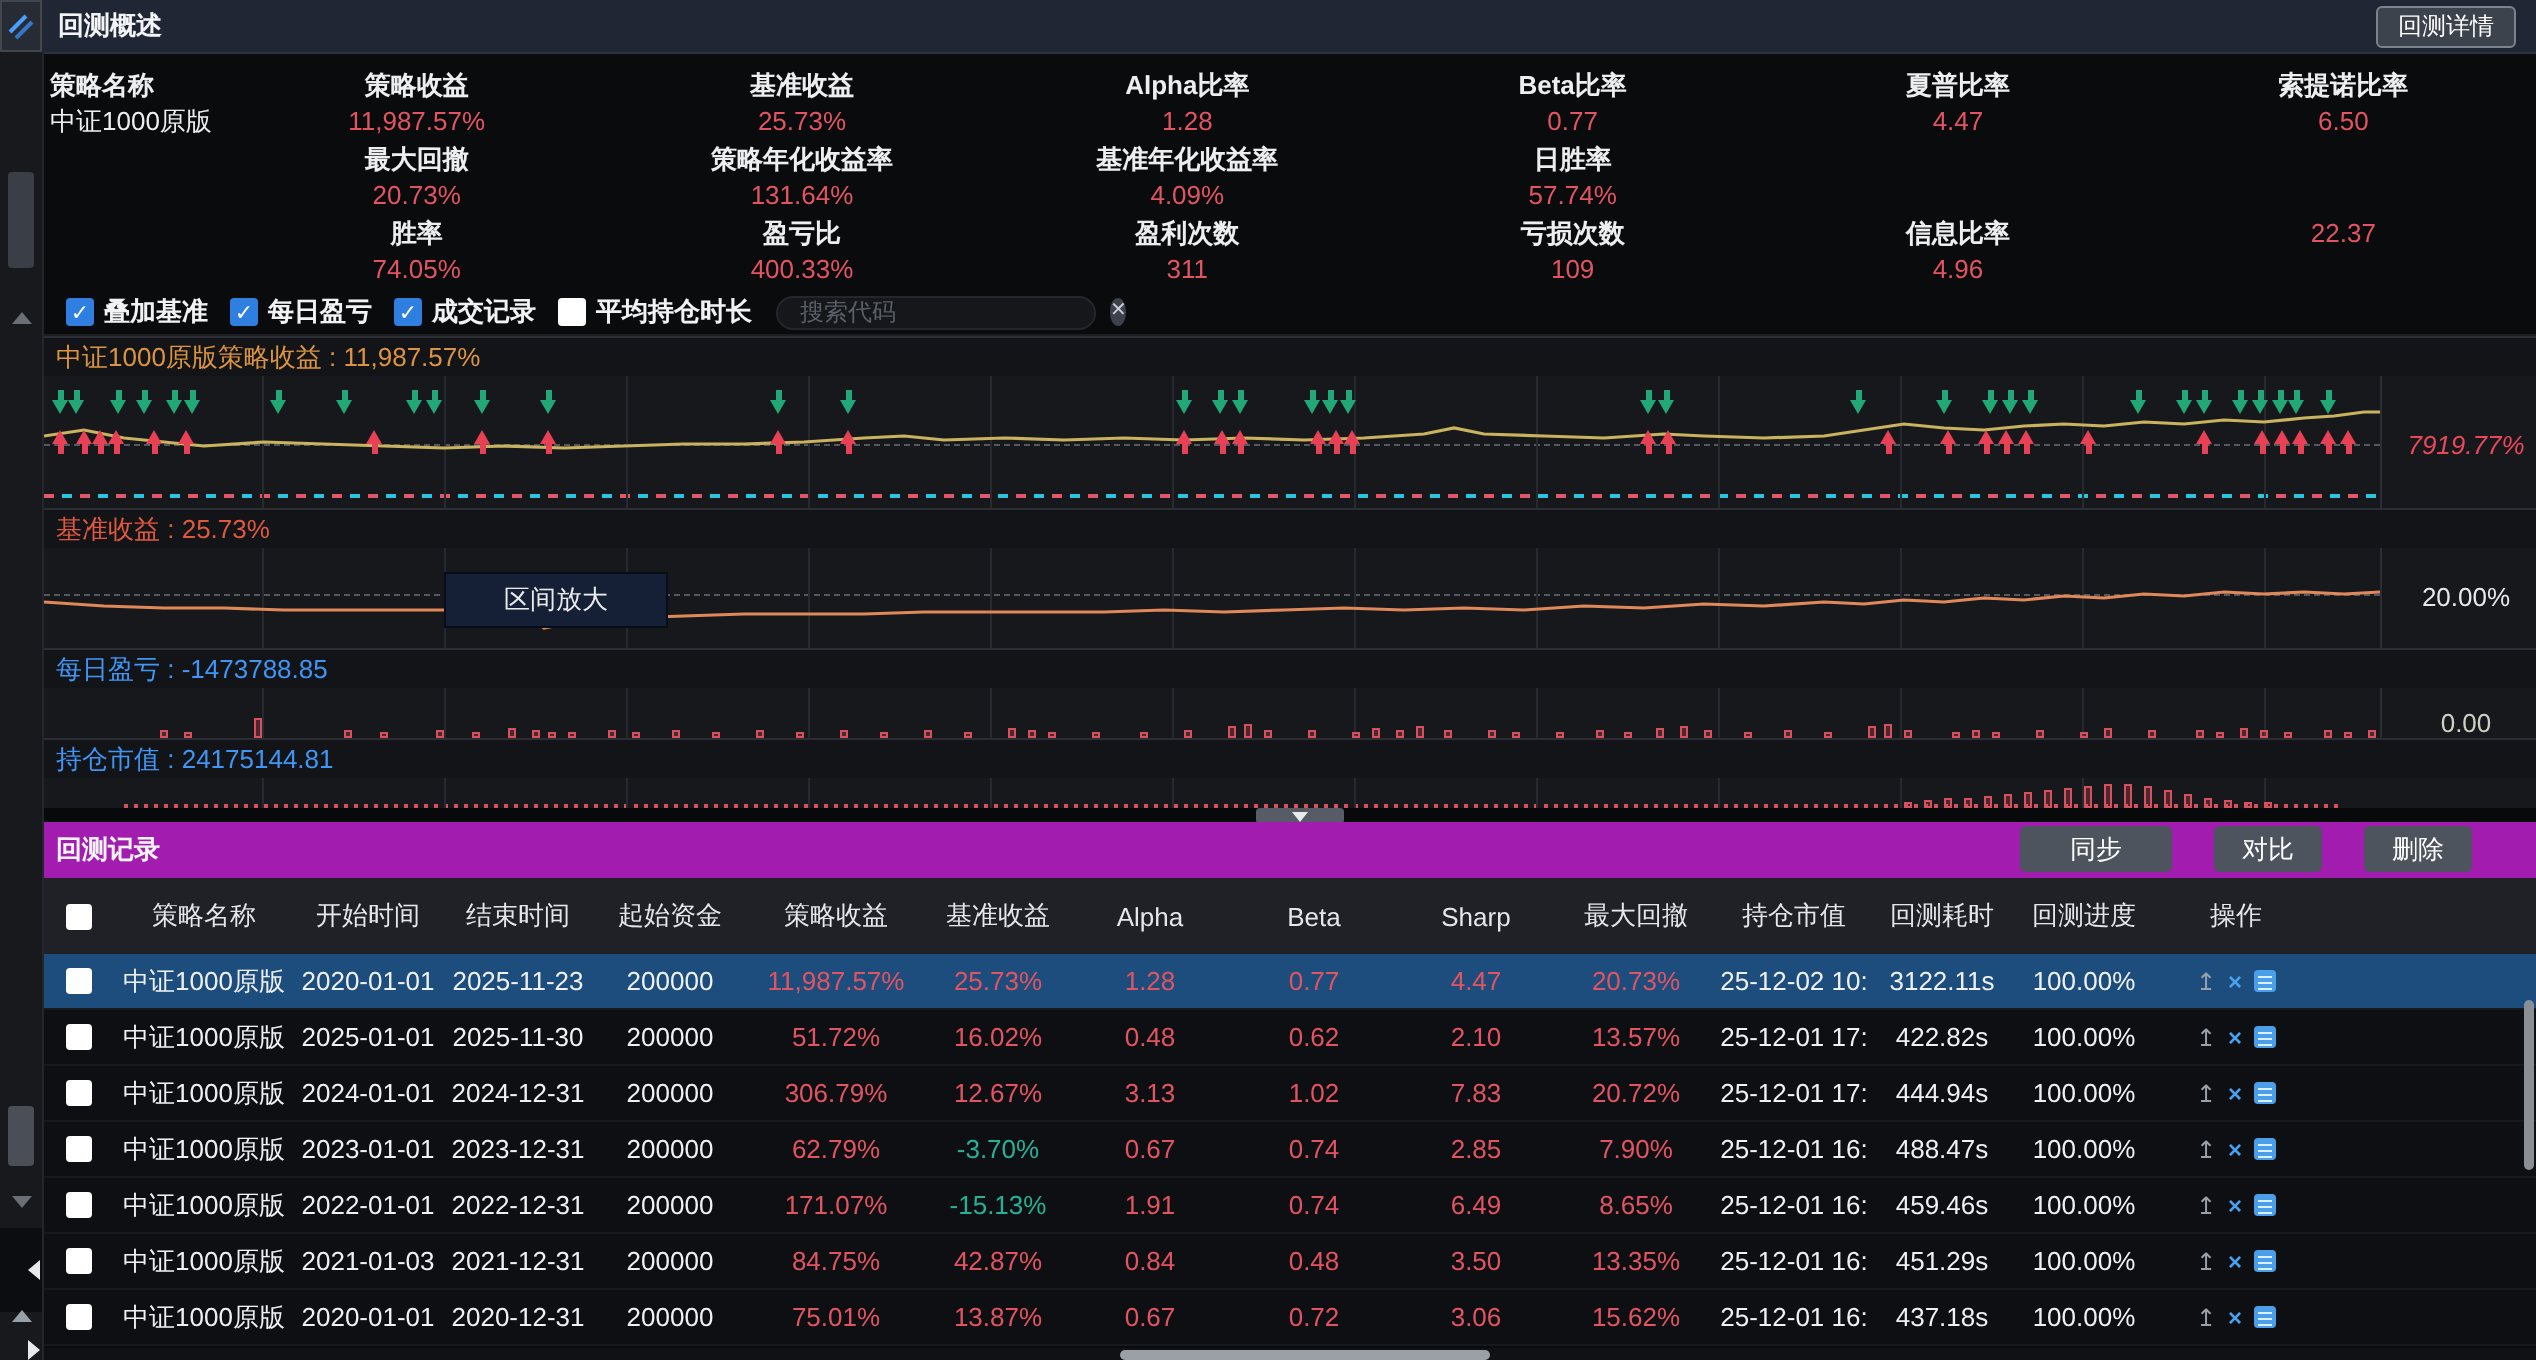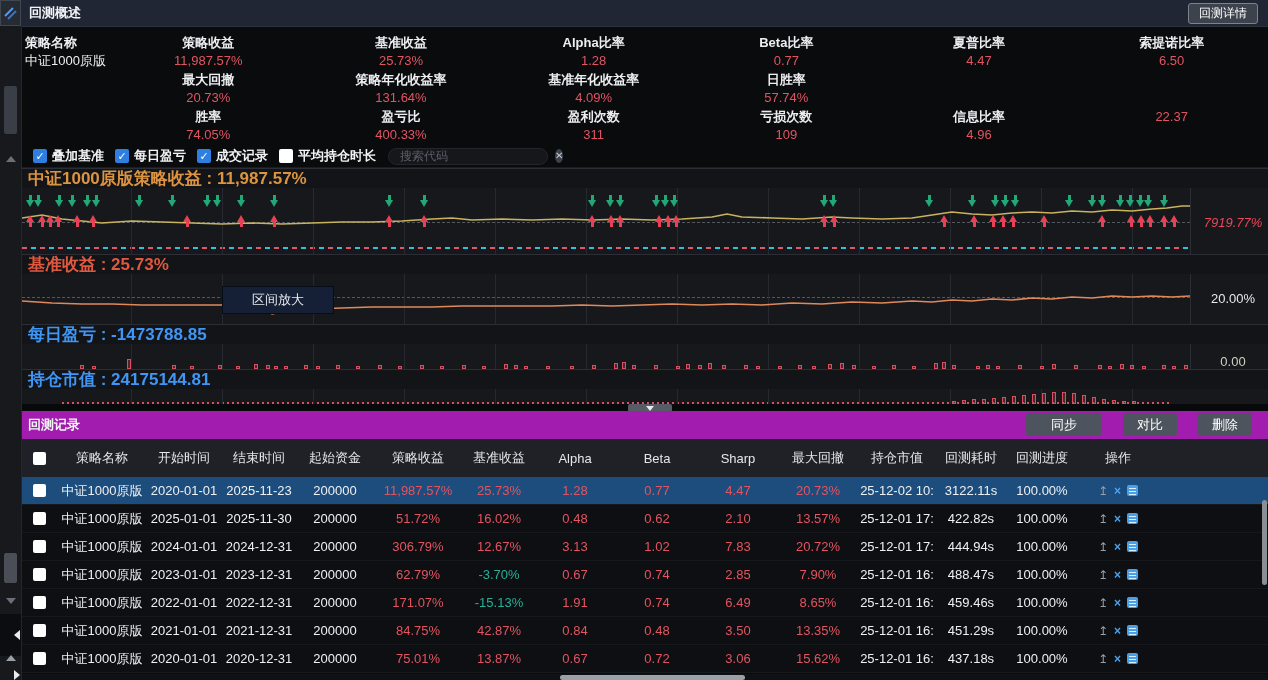--- a/index.html
+++ b/index.html
@@ -42,21 +42,21 @@
   .chk-box { width:14px; height:14px; border-radius:2px; margin-right:5px; display:flex; align-items:center; justify-content:center; font-size:11px; color:#fff; }
   .chk-box.on { background:#2f7fe0; }
   .chk-box.off { background:#ffffff; }
   .chk-label { font-size:13px; font-weight:bold; color:#f0f2f4; }
   .searchbox { position:relative; margin-left:12px; width:160px; height:17px; background:#15171b; border:1px solid #23262c; border-radius:9px; display:flex; align-items:center; padding:0 6px; }
   .searchbox input { flex:1; background:transparent; border:none; outline:none; color:#cfd2d6; font-size:12px; padding-left:5px; font-family:inherit; }
   .searchbox input::placeholder { color:#5a5f68; }
   .search-x { width:14px; height:14px; border-radius:50%; background:#3c424b; color:#c9ccd1; font-size:10px; line-height:14px; text-align:center; cursor:pointer; }
 
   
-  .ctitle { height:20px; display:flex; align-items:center; padding-left:6px; background:#131418; border-top:1px solid #2b2e34; font-size:17px; font-weight:bold;text-align:center; }
+  .ctitle { height:20px; display:flex; align-items:center; padding-left:6px; background:#131418; border-top:1px solid #2b2e34; font-size:13px; font-weight:normal;text-align:center; }
   .cbody { position:relative; background:#17181c; overflow:hidden; }
   .gridline { position:absolute; top:0; bottom:0; width:1px; background:#26292f; }
   .plot-right-border { position:absolute; left:1168px; top:0; bottom:0; width:1px; background:#2a2d33; }
   .right-label { position:absolute; left:1178px; width:66px; text-align:center; font-size:13px; }
   .dash-h { position:absolute; left:0; width:1168px; height:0; border-top:1px dashed #55595f; }
   .dash-multi { position:absolute; left:0; width:1168px; height:2px;
     background:repeating-linear-gradient(90deg,#e0566a 0 5px,transparent 5px 9px,#2bc4dc 9px 14px,transparent 14px 18px); }
   .dot-red { position:absolute; height:2px;
     background:repeating-linear-gradient(90deg,#d8505e 0 2px,transparent 2px 5px); }
   svg.lineplot { position:absolute; left:0; top:0; }
@@ -73,21 +73,21 @@
 
   .bar { position:absolute; width:4px; border:1px solid #d8505e; background:rgba(216,80,94,0.28); }
 
   .divider { height:7px; background:#08090b; position:relative; }
   .handle { position:absolute; left:606px; top:0px; width:44px; height:8px; background:#565b66; border-radius:2px; display:flex; align-items:center; justify-content:center; cursor:pointer; }
   .handle .h-tri { width:0; height:0; border-left:4px solid transparent; border-right:4px solid transparent; border-top:5px solid #e8eaec; }
 
   
   .thead-strip { height:28px; position:relative; background:#a21caf; display:flex; align-items:center; }
   .t-title { font-size:13px; font-weight:bold; color:#f2f4f6; padding-left:6px; }
-  .tbtns { position:absolute; right:16px; top:2px; display:flex; gap:21px;align-items:center; }
+  .tbtns { position:absolute; right:32px; top:2px; display:flex; gap:21px;align-items:center; }
   .tbtn { height:23px; background:#4e545e; border:none; border-radius:3px; color:#fff; font-size:13px; padding:0 14px; cursor:pointer; font-family:inherit; }
   .tbtn.wide { padding:0 25px; }
 
   .tgrid { display:grid; grid-template-columns:34px 92px 72px 78px 74px 92px 70px 82px 82px 80px 80px 78px 70px 72px 80px 1fr; align-items:center; }
   .cols-header { height:38px; background:#1f2126; font-size:13px; color:#e4e6e9; }
   .cols-header .cell { text-align:center; }
   .trow { height:28px; background:#0e0f12; border-bottom:1px solid #17181c; font-size:13px; cursor:pointer; }
   .trow.sel { background:#1d4d7c; }
   .cell { text-align:center; white-space:nowrap; overflow:hidden; }
   .c-white { color:#eef0f2; }
@@ -827,21 +827,21 @@
             <span class="op-top">↥</span>
             <span class="op-x">×</span>
             <span class="op-log"></span>
           </div>
         </div>
         <div class="tgrid trow">
           <div class="cell">
             <div class="rowchk"></div>
           </div>
           <div class="cell c-white">中证1000原版</div>
-          <div class="cell c-white">2021-01-01</div>
+          <div class="cell c-white">2021-01-03</div>
           <div class="cell c-white">2021-12-31</div>
           <div class="cell c-white">200000</div>
           <div class="cell c-red">84.75%</div>
           <div class="cell c-red">42.87%</div>
           <div class="cell c-red">0.84</div>
           <div class="cell c-red">0.48</div>
           <div class="cell c-red">3.50</div>
           <div class="cell c-red">13.35%</div>
           <div class="cell c-white">25-12-01 16:</div>
           <div class="cell c-white">451.29s</div>

